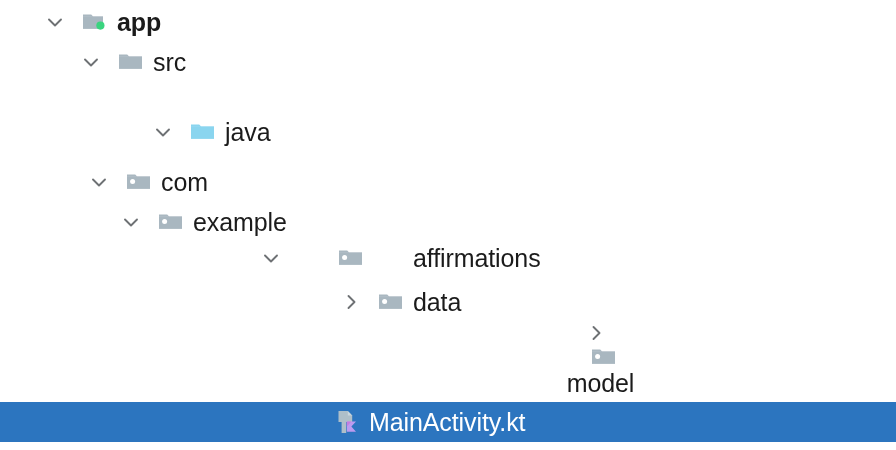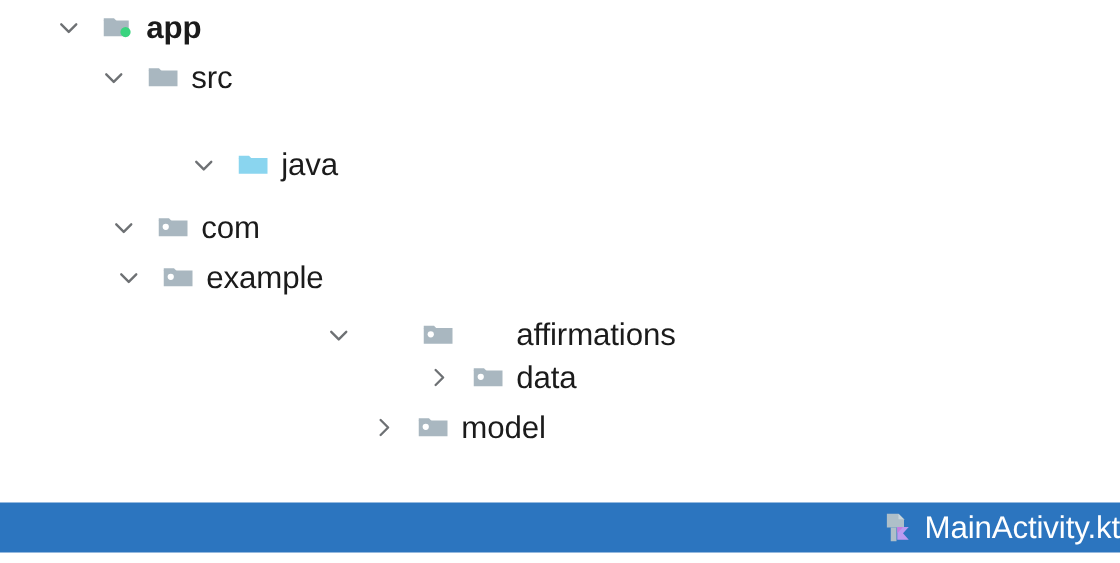--- a/index.html
+++ b/index.html
@@ -26,21 +26,20 @@
     left: 0;
     width: 896px;
     height: 40px;
     display: flex;
     align-items: center;
     box-sizing: border-box;
   }
 
   .tree-row.selected {
     background: #2c75bf;
-    justify-content: flex-end;
   }
 
   
   .twisty {
     width: 22px;
     height: 22px;
     flex: 0 0 22px;
     display: flex;
     align-items: center;
     justify-content: center;
@@ -128,36 +127,36 @@
       </span>
       <span class="node-icon">
         <svg width="26" height="26" viewBox="0 0 26 26">
           <path d="M1 5.5 h8.2 l2.1 2.3 H1 Z" fill="#a9b7c0"></path>
           <path d="M1 7.3 h23 v12.6 H1 Z" fill="#a9b7c0"></path>
           <circle cx="6.6" cy="12.4" r="2.5" fill="#ffffff"></circle>
         </svg>
       </span>
       <span class="node-label">com</span>
     </div>
-    <div class="tree-row" style="top: 202px; padding-left: 92px;">
+    <div class="tree-row" style="top: 202px; padding-left: 120px;">
       <span class="twisty">
         <svg width="22" height="22" viewBox="0 0 22 22">
           <path d="M5 8.5 L11 14.5 L17 8.5" fill="none" stroke="#6e7174" stroke-width="1.9" stroke-linecap="round" stroke-linejoin="round"></path>
         </svg>
       </span>
       <span class="node-icon">
         <svg width="26" height="26" viewBox="0 0 26 26">
           <path d="M1 5.5 h8.2 l2.1 2.3 H1 Z" fill="#a9b7c0"></path>
           <path d="M1 7.3 h23 v12.6 H1 Z" fill="#a9b7c0"></path>
           <circle cx="6.6" cy="12.4" r="2.5" fill="#ffffff"></circle>
         </svg>
       </span>
       <span class="node-label">example</span>
     </div>
-    <div class="tree-row" style="top: 248px; padding-left: 260px; gap: 40px;">
+    <div class="tree-row" style="top: 238px; padding-left: 260px; gap: 40px;">
       <span class="twisty">
         <svg width="22" height="22" viewBox="0 0 22 22">
           <path d="M5 8.5 L11 14.5 L17 8.5" fill="none" stroke="#6e7174" stroke-width="1.9" stroke-linecap="round" stroke-linejoin="round"></path>
         </svg>
       </span>
       <span class="node-icon">
         <svg width="26" height="26" viewBox="0 0 26 26">
           <path d="M1 5.5 h8.2 l2.1 2.3 H1 Z" fill="#a9b7c0"></path>
           <path d="M1 7.3 h23 v12.6 H1 Z" fill="#a9b7c0"></path>
           <circle cx="6.6" cy="12.4" r="2.5" fill="#ffffff"></circle>
@@ -173,21 +172,21 @@
       </span>
       <span class="node-icon">
         <svg width="26" height="26" viewBox="0 0 26 26">
           <path d="M1 5.5 h8.2 l2.1 2.3 H1 Z" fill="#a9b7c0"></path>
           <path d="M1 7.3 h23 v12.6 H1 Z" fill="#a9b7c0"></path>
           <circle cx="6.6" cy="12.4" r="2.5" fill="#ffffff"></circle>
         </svg>
       </span>
       <span class="node-label">data</span>
     </div>
-    <div class="tree-row" style="top: 322px; padding-left: 296px;">
+    <div class="tree-row" style="top: 322px; padding-left: 296px; flex-direction: column;">
       <span class="twisty">
         <svg width="22" height="22" viewBox="0 0 22 22">
           <path d="M8.5 5 L14.5 11 L8.5 17" fill="none" stroke="#6e7174" stroke-width="1.9" stroke-linecap="round" stroke-linejoin="round"></path>
         </svg>
       </span>
       <span class="node-icon">
         <svg width="26" height="26" viewBox="0 0 26 26">
           <path d="M1 5.5 h8.2 l2.1 2.3 H1 Z" fill="#a9b7c0"></path>
           <path d="M1 7.3 h23 v12.6 H1 Z" fill="#a9b7c0"></path>
           <circle cx="6.6" cy="12.4" r="2.5" fill="#ffffff"></circle>

